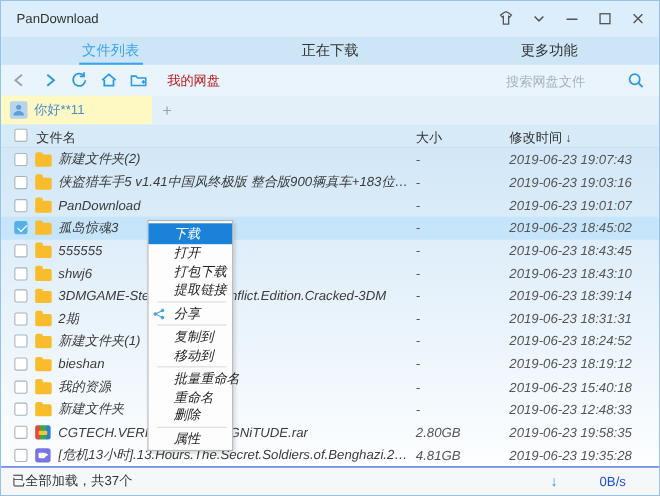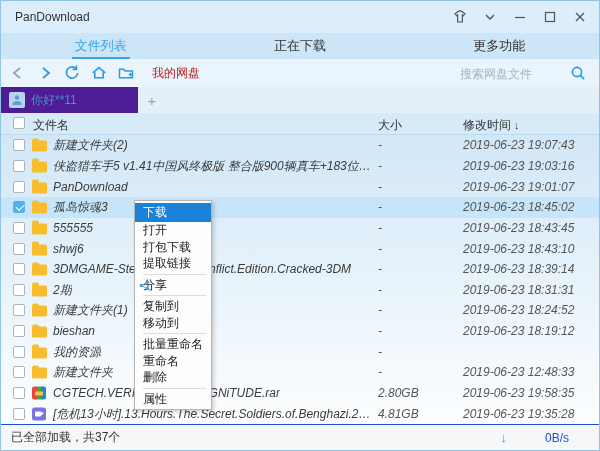--- a/index.html
+++ b/index.html
@@ -23,21 +23,21 @@
   .toolbar{position:absolute;top:58px;left:0;right:0;height:28px;background:#e9f4fc;display:flex;align-items:center;}
   .nav-icon{width:27px;height:100%;display:flex;align-items:center;justify-content:center;}
   .nav-icon:first-child{margin-left:3px;}
   .breadcrumb{font-size:12px;color:#b91c1c;margin-left:13px;}
   .search-input{position:absolute;right:42px;top:4px;width:95px;height:20px;border:none;outline:none;background:transparent;font-size:12px;color:#333;font-family:inherit;}
   .search-input::placeholder{color:#a8b4bd;}
   .search-btn{position:absolute;right:12px;top:5px;width:18px;height:18px;}
 
   
   .accountbar{position:absolute;top:86px;left:0;right:0;height:26px;background:#e3f0fa;}
-  .account-tab{position:absolute;left:0;top:0;width:137px;height:100%;background:#4c1d95;display:flex;align-items:center;box-sizing:border-box;padding-left:8px;}
+  .account-tab{position:absolute;left:0;top:0;width:137px;height:100%;background:#fef9c3;display:flex;align-items:center;box-sizing:border-box;padding-left:8px;}
   .avatar{width:16px;height:16px;background:#b7d4ec;border-radius:2px;display:flex;align-items:center;justify-content:center;margin-right:6px;}
   .account-label{font-size:12px;color:#4d8ec9;}
   .add-account{position:absolute;left:138px;top:0;width:26px;height:100%;display:flex;align-items:center;justify-content:center;font-size:15px;color:#9aa4ac;}
 
   
   .table-header{position:absolute;top:112px;left:0;right:0;height:22px;background:#d6eaf8;font-size:12px;color:#333;border-bottom:1px solid rgba(150,185,215,.35);box-sizing:border-box;}
   .table-header .hd{position:absolute;top:4px;}
   .hd-check{left:12px;top:5px;}
   .hd-name{left:32px;}
   .hd-size{left:377px;}
@@ -64,21 +64,21 @@
   .cell-time{position:absolute;left:462px;top:50%;transform:translateY(-50%);font-size:12px;color:#555;}
 
   
   .statusbar{position:absolute;top:423px;left:0;right:0;bottom:0;background:#f6f7f8;border-top:1px solid #1d4ed8;display:flex;align-items:center;font-size:12px;color:#333;}
   .status-left{margin-left:10px;}
   .status-arrow{position:absolute;right:92px;color:#2196f3;font-weight:bold;font-size:13px;}
   .status-speed{position:absolute;right:30px;color:#1d4ed8;}
 
   
   .context-menu{position:absolute;left:133px;top:199px;width:78px;box-sizing:border-box;background:#fdfdfd;border:1px solid #b5b5b5;box-shadow:2px 2px 4px rgba(0,0,0,.18);padding:2px 0;z-index:10;}
-  .menu-item{height:16.5px;line-height:16.5px;font-size:12px;color:#222;padding-left:8px;position:relative;white-space:nowrap;cursor:default;}
+  .menu-item{height:16.5px;line-height:16.5px;font-size:12px;color:#222;padding-left:23px;position:relative;white-space:nowrap;cursor:default;font-style:italic;}
   .menu-item.highlighted{background:#1b82d9;color:#fff;height:19px;line-height:19px;}
   .menu-sep{height:1px;background:#dcdcdc;margin:2px 5px 2px 8px;}
   .menu-icon{position:absolute;left:4px;top:2.5px;width:11px;height:11px;}
 </style>
 </head>
 <body>
 
 <div class="window">
 
   <div class="titlebar">
@@ -244,20 +244,21 @@
         <span class="fileicon fi-folder"></span>
         <span class="cell-name">bieshan</span>
         <span class="cell-size">-</span>
         <span class="cell-time">2019-06-23 18:19:12</span>
       </div>
       <div class="row">
         <span class="checkbox"></span>
         <span class="fileicon fi-folder"></span>
         <span class="cell-name">我的资源</span>
         <span class="cell-size">-</span>
+        <span class="cell-time">2019-06-23 15:40:18</span>
       </div>
       <div class="row">
         <span class="checkbox"></span>
         <span class="fileicon fi-folder"></span>
         <span class="cell-name">新建文件夹</span>
         <span class="cell-size">-</span>
         <span class="cell-time">2019-06-23 12:48:33</span>
       </div>
       <div class="row">
         <span class="checkbox"></span>

